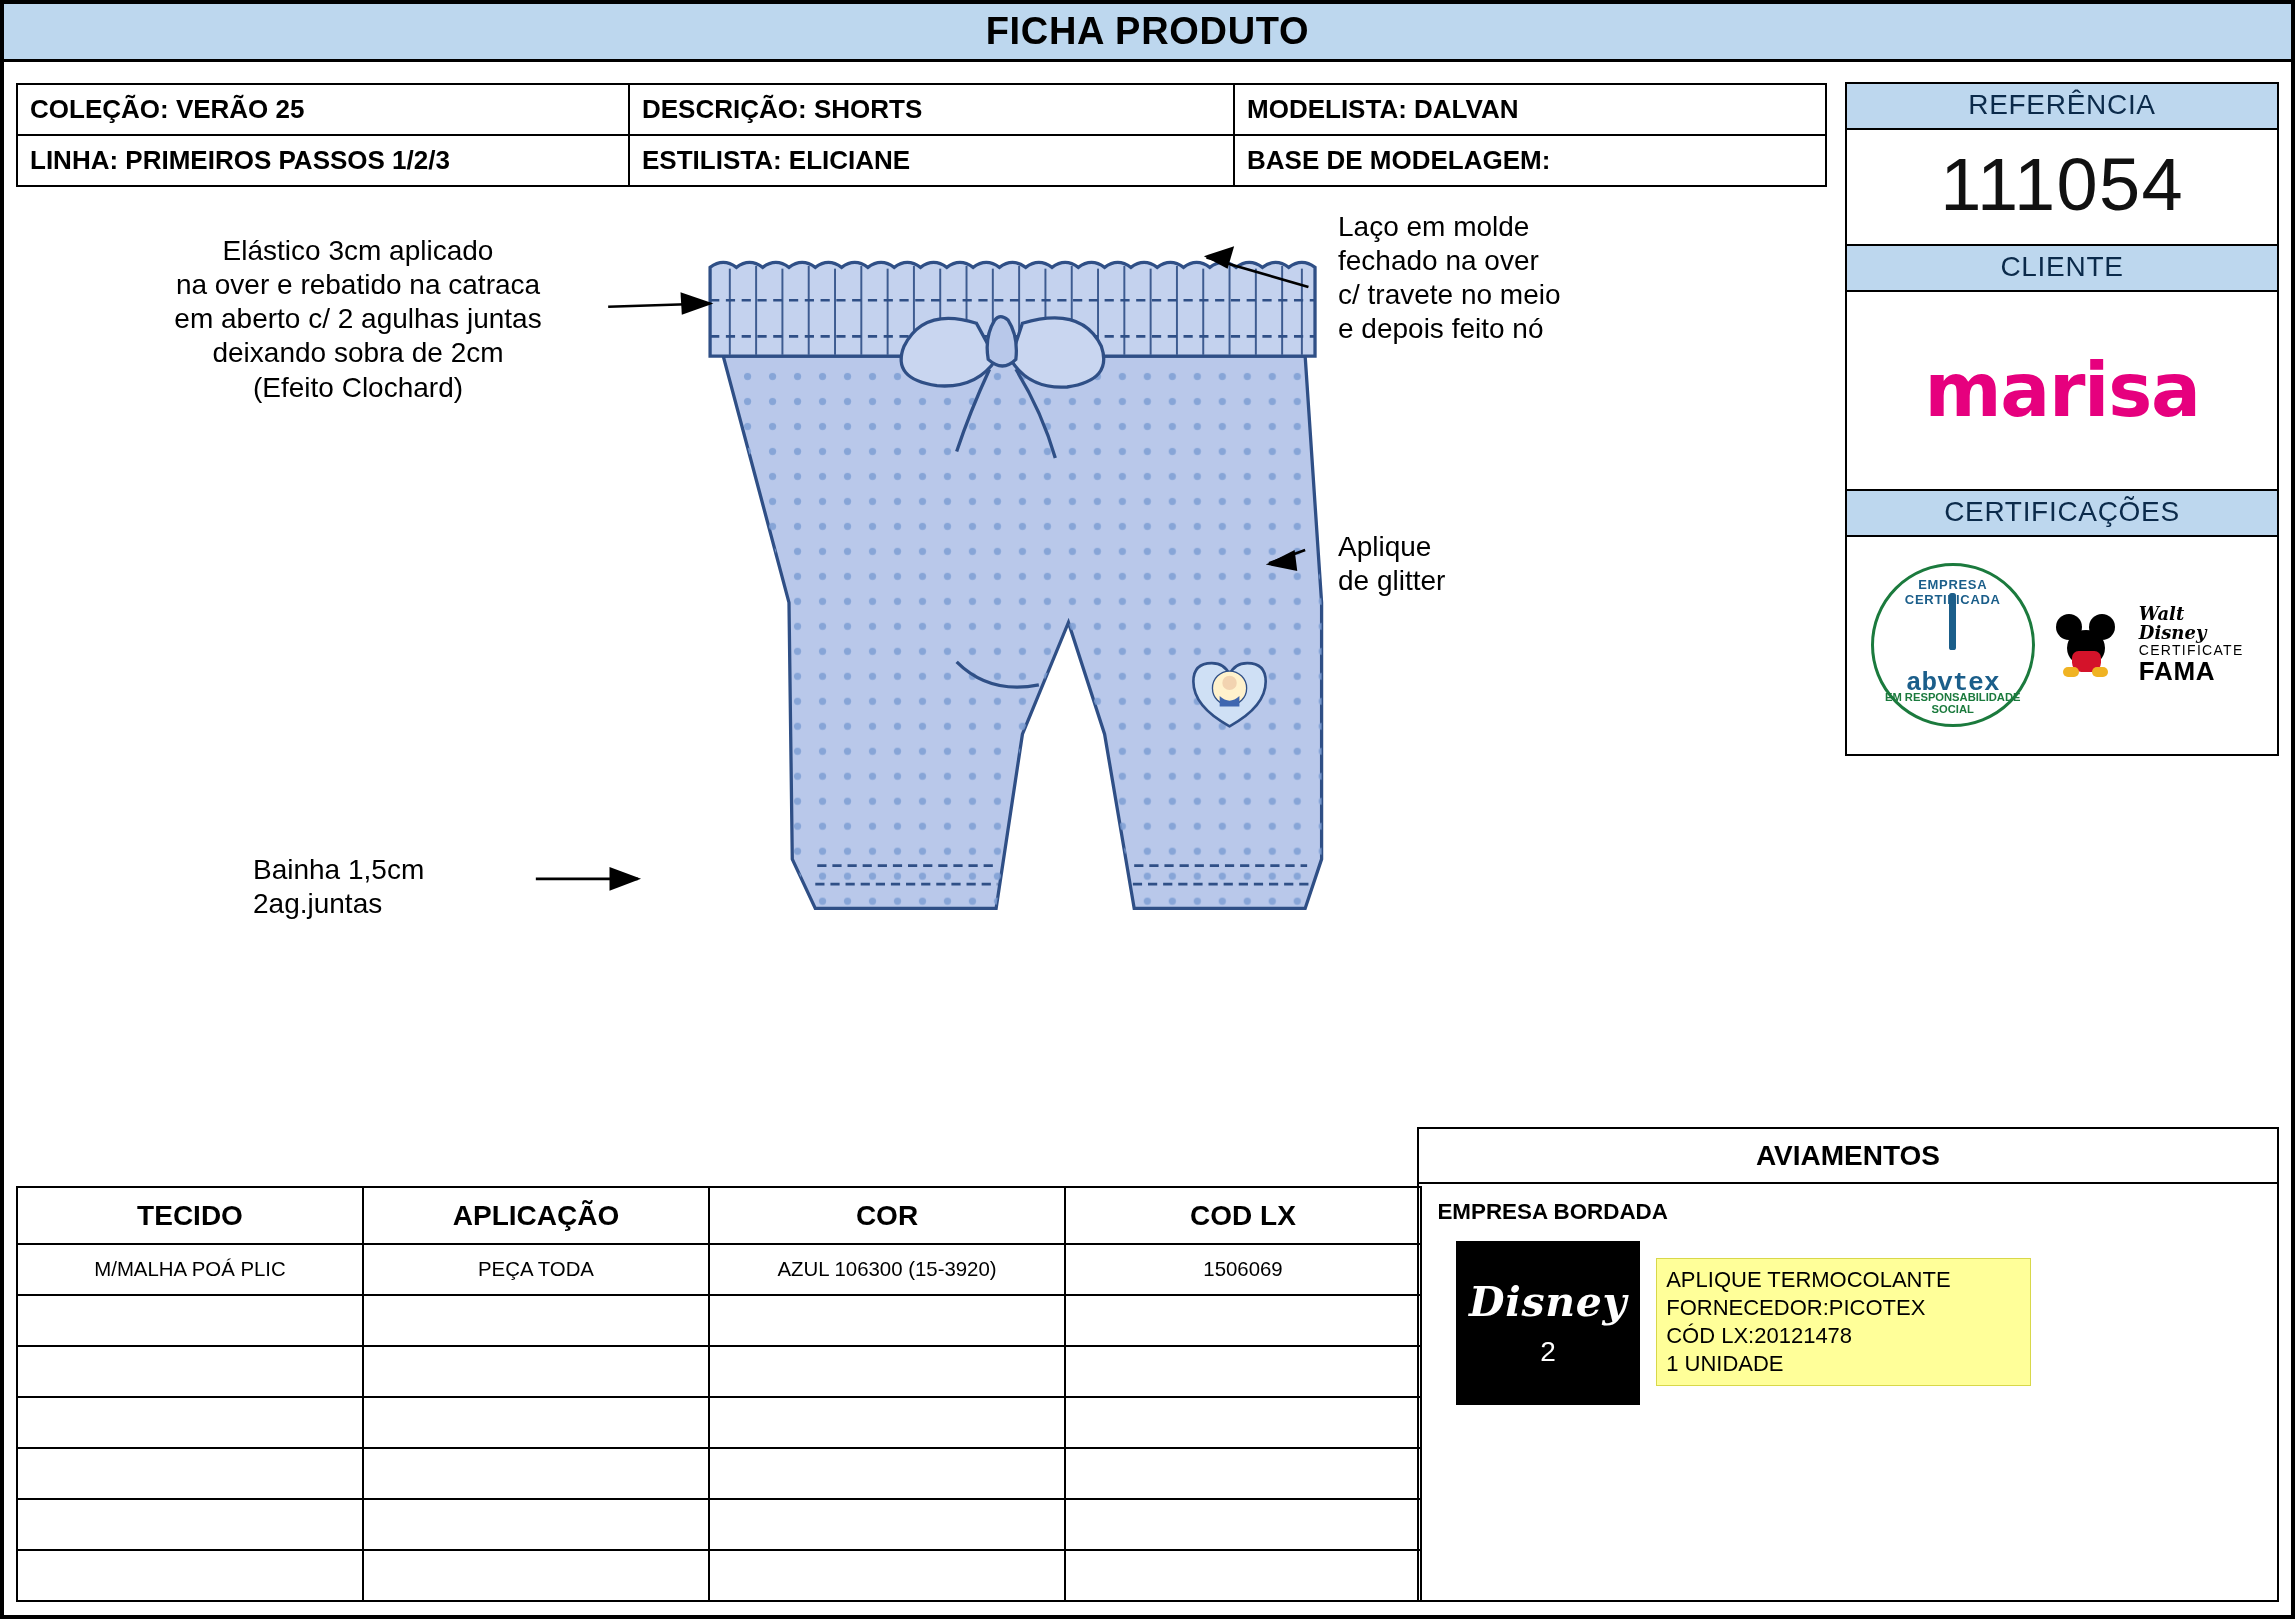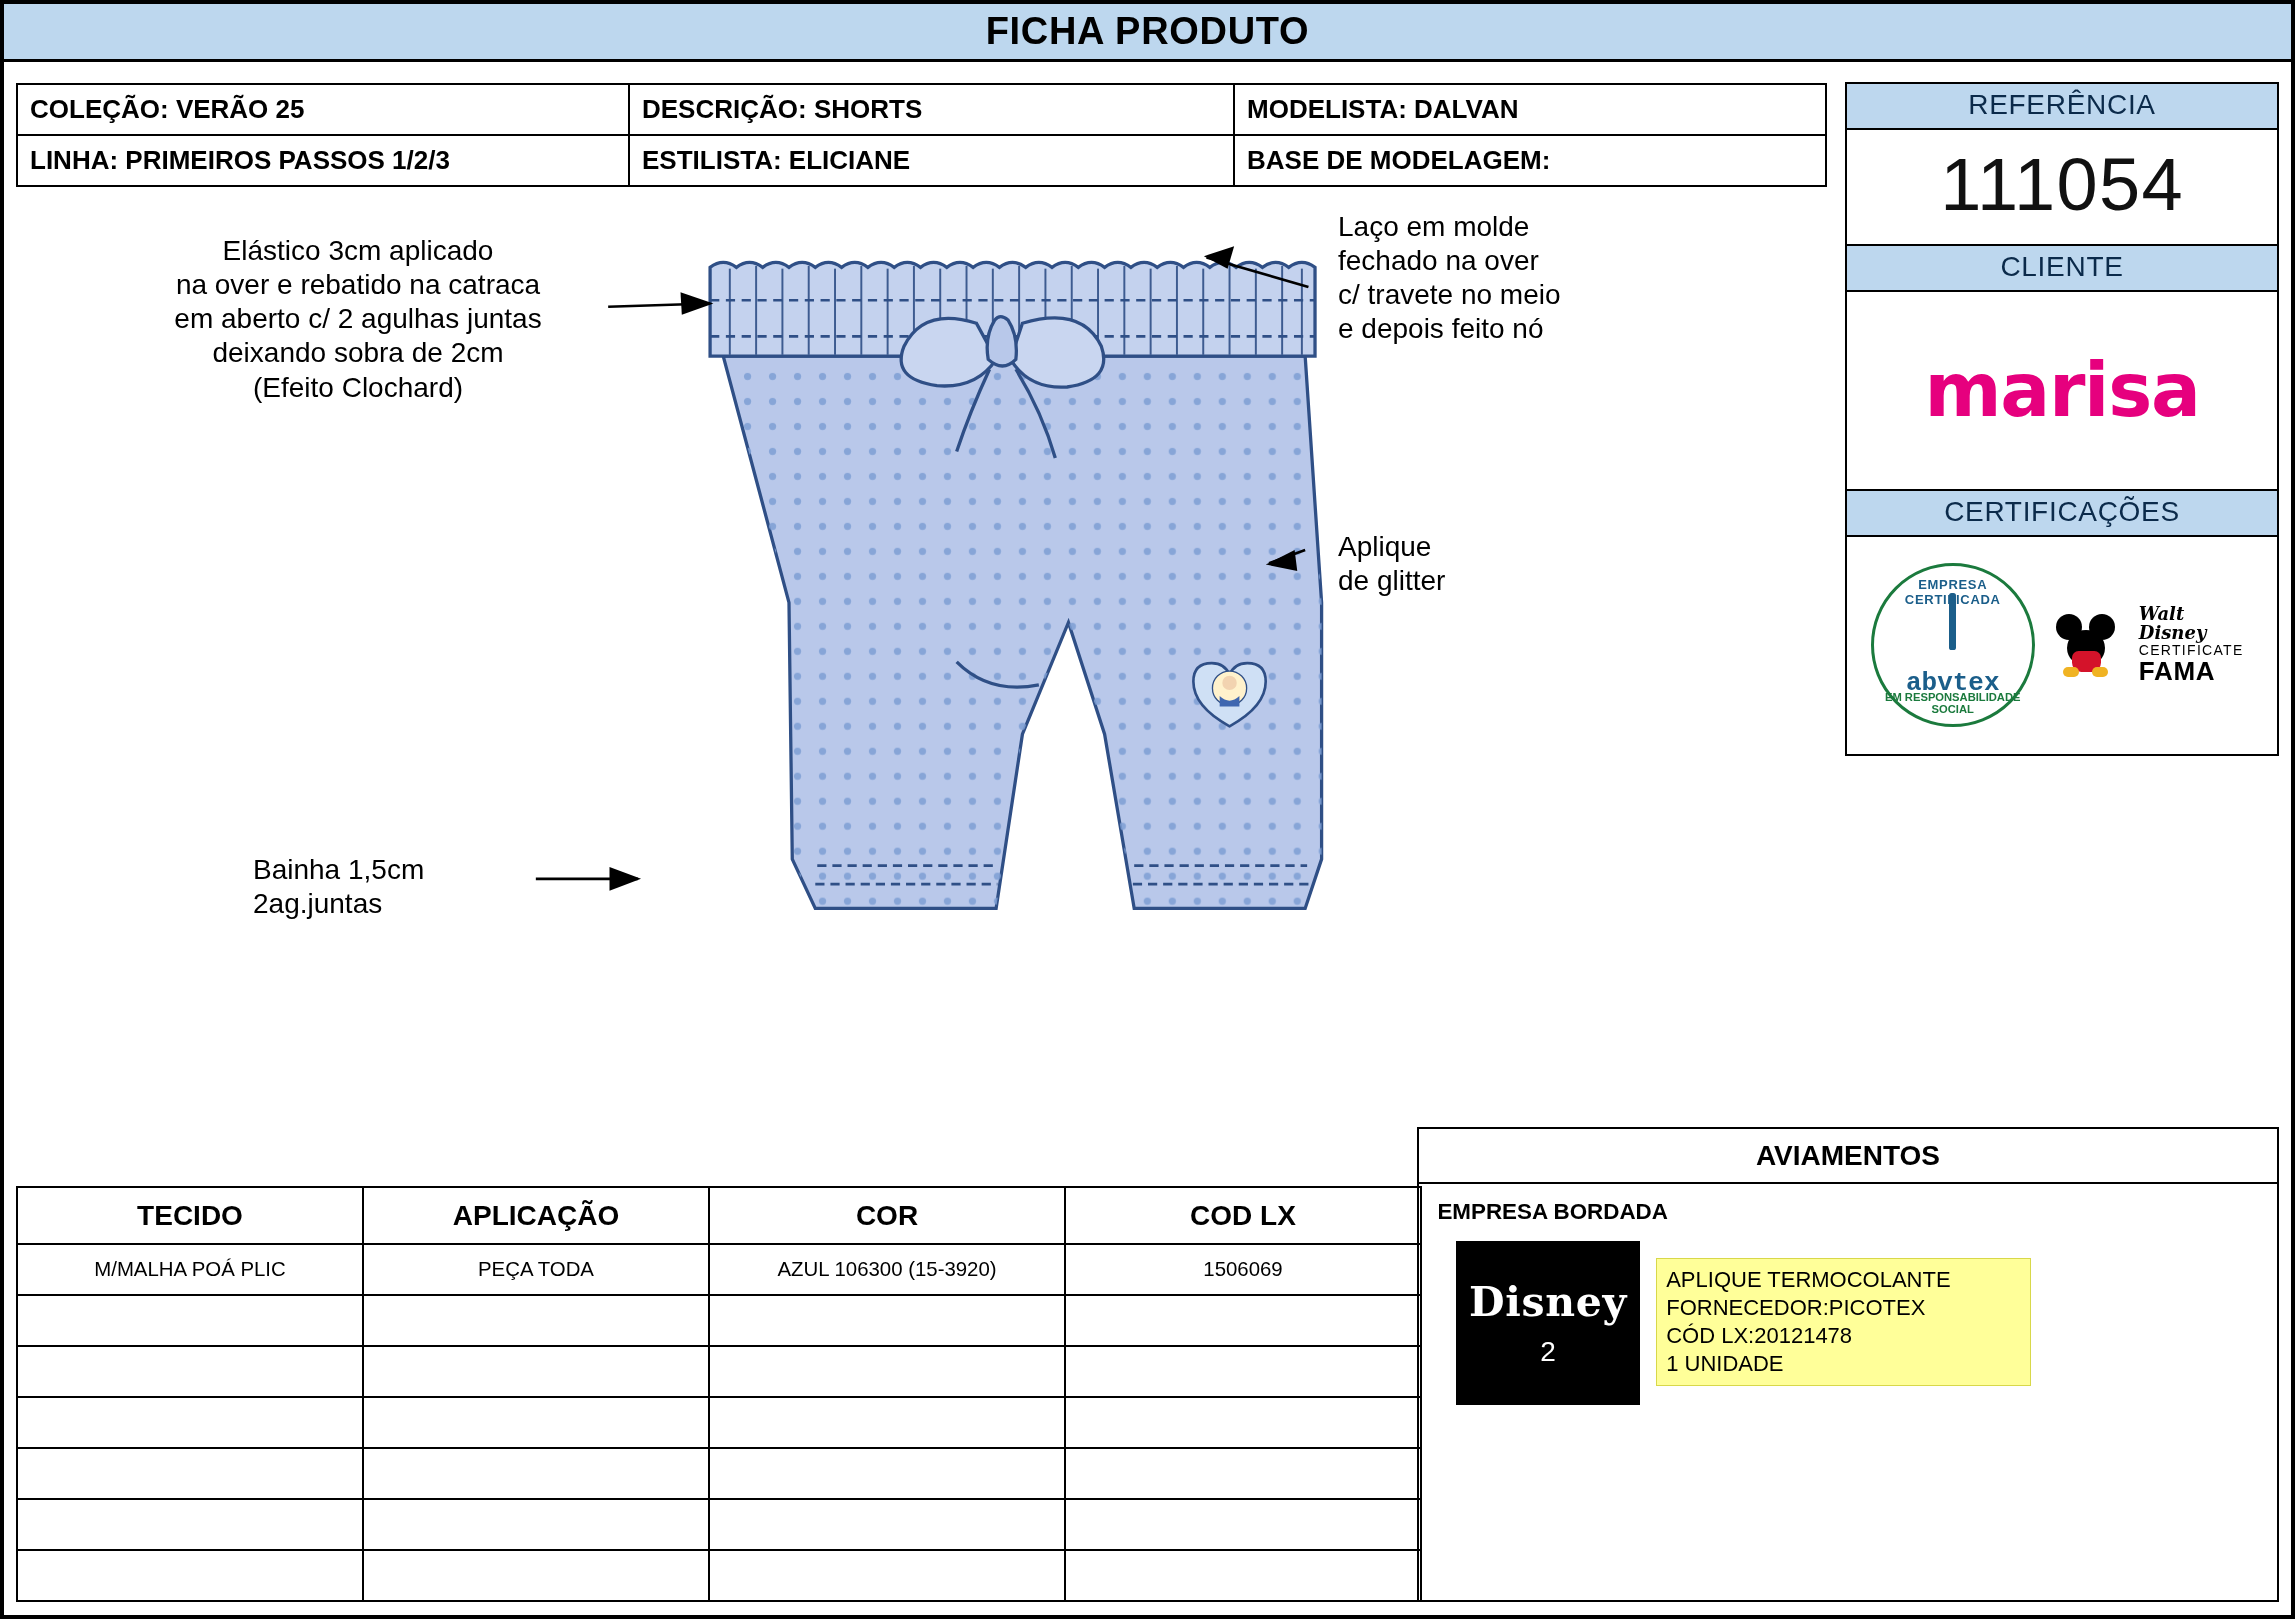--- a/index.html
+++ b/index.html
@@ -291,20 +291,21 @@
     width: 184px; height: 164px;
     background: #000;
     color: #fff;
     display: flex;
     flex-direction: column;
     align-items: center;
     justify-content: center;
   }
   .disney-tag .dw {
     font-family: "DejaVu Serif", serif;
+    font-style: italic;
     font-size: 41px;
     font-weight: bold;
     letter-spacing: 0.7px;
   }
   .disney-tag .dn {
     font-size: 28px;
     margin-top: 9.2px;
   }
   .yellow-note {
     position: absolute;

